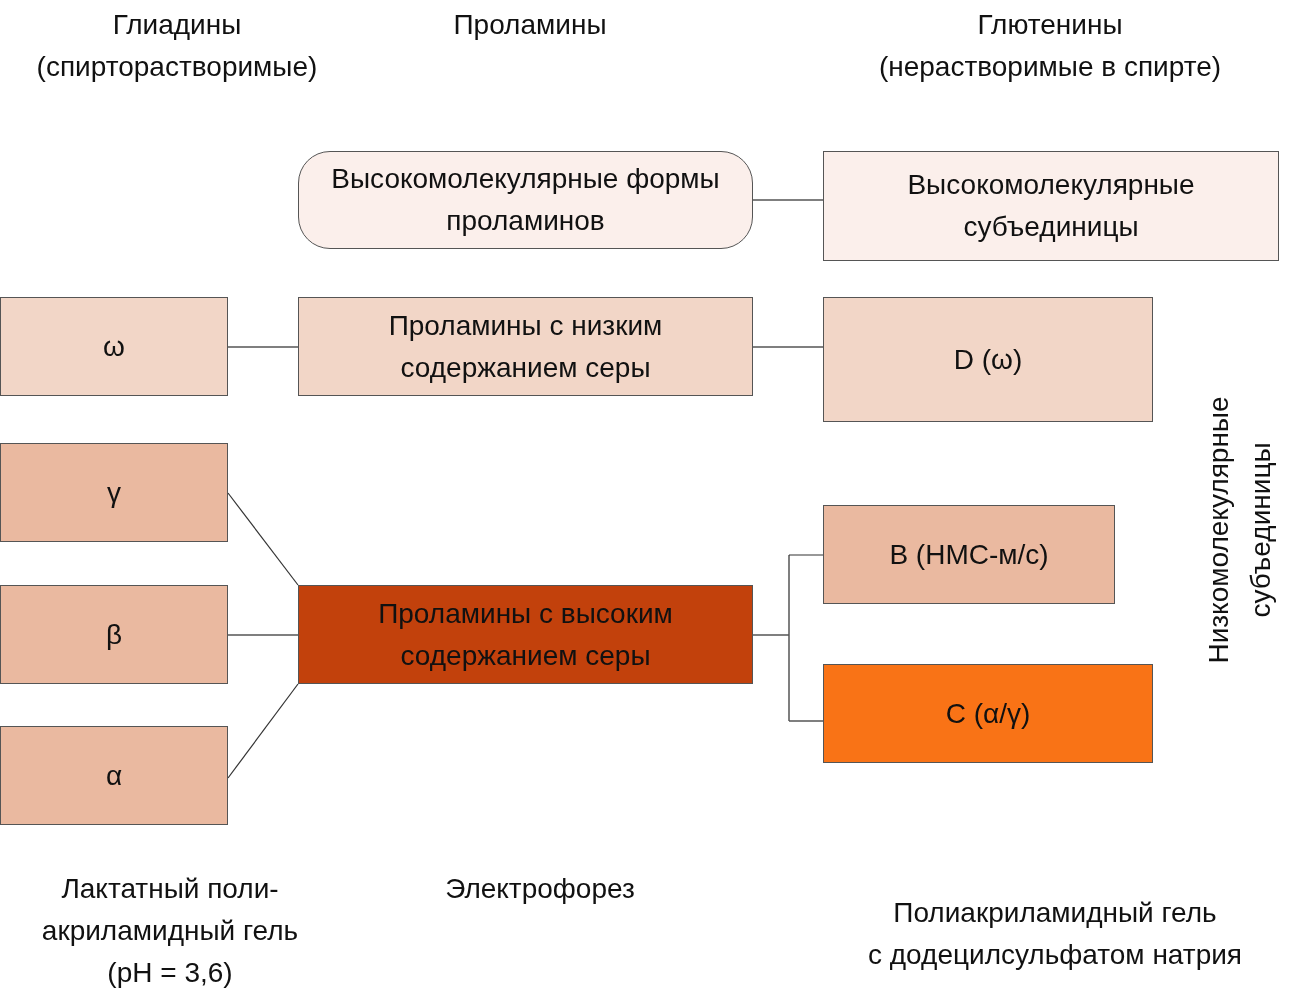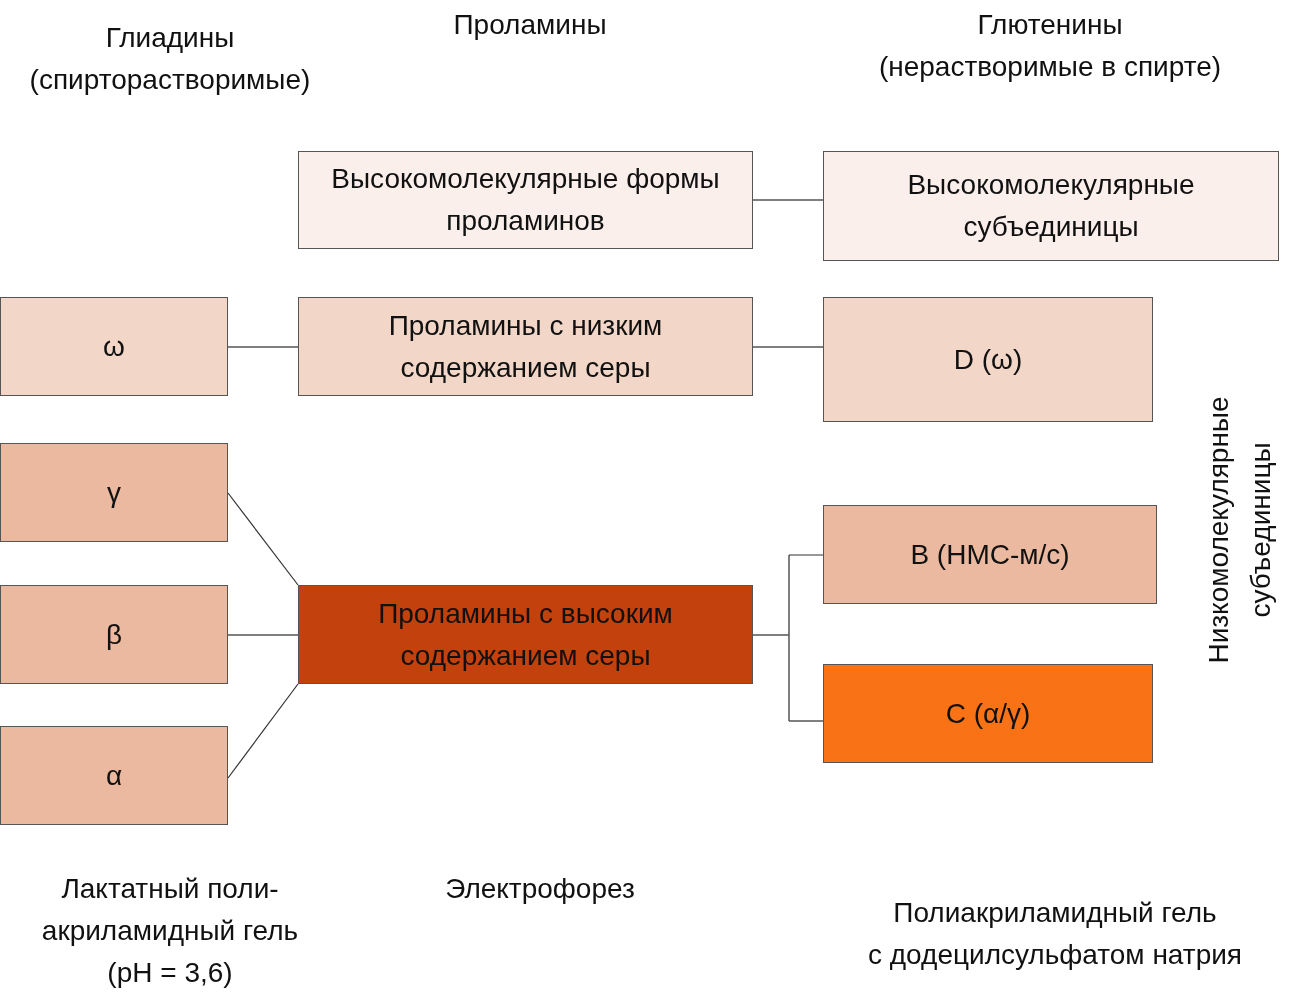--- a/index.html
+++ b/index.html
@@ -12,21 +12,21 @@
   .tier1 { background:#fbefeb; }
   .tier2 { background:#f2d6c7; }
   .tier3 { background:#eab9a0; }
   svg.links { position:absolute; left:0; top:0; width:1291px; height:996px; pointer-events:none; }
   .vert { position:absolute; font-size:28px; line-height:42px; text-align:center; white-space:nowrap;
           transform-origin:center center; transform:rotate(-90deg); }
 </style>
 </head>
 <body>
 
-<div class="lbl" style="left:0; top:17px; width:340px;">
+<div class="lbl" style="left:0; top:4px; width:340px;padding-left:7px;">
   <div>Глиадины</div>
   <div>(спирторастворимые)</div>
 </div>
 <div class="lbl" style="left:380px; top:4px; width:300px;">
   <div>Проламины</div>
 </div>
 <div class="lbl" style="left:830px; top:4px; width:440px;">
   <div>Глютенины</div>
   <div>(нерастворимые в спирте)</div>
 </div>
@@ -37,21 +37,21 @@
   <line x1="753" y1="347" x2="823" y2="347" stroke="#555" stroke-width="1.5"></line>
   <line x1="228" y1="493" x2="298" y2="585" stroke="#333" stroke-width="1.2"></line>
   <line x1="228" y1="635" x2="298" y2="635" stroke="#555" stroke-width="1.5"></line>
   <line x1="228" y1="778" x2="298" y2="684" stroke="#333" stroke-width="1.2"></line>
   <line x1="753" y1="635" x2="789" y2="635" stroke="#555" stroke-width="1.5"></line>
   <line x1="789" y1="555" x2="789" y2="721" stroke="#555" stroke-width="1.5"></line>
   <line x1="789" y1="555" x2="823" y2="555" stroke="#333" stroke-width="1.2"></line>
   <line x1="789" y1="721" x2="823" y2="721" stroke="#555" stroke-width="1.5"></line>
 </svg>
 
-<div class="box tier1" style="left: 298px; top: 151px; width: 455px; height: 98px; background: rgb(251, 239, 235); border-color: rgb(85, 85, 85);">
+<div class="box tier1" style="left: 298px; top: 151px; width: 455px; height: 98px; background: rgb(251, 239, 235); border-color: rgb(85, 85, 85); border-radius: 32px;">
   <div>
     <div>Высокомолекулярные формы</div>
     <div>проламинов</div>
   </div>
 </div>
 <div class="box tier1" style="left: 823px; top: 151px; width: 456px; height: 110px; background: rgb(251, 239, 235); border-color: rgb(85, 85, 85);">
   <div>
     <div>Высокомолекулярные</div>
     <div>субъединицы</div>
   </div>
@@ -78,21 +78,21 @@
 </div>
 <div class="box tier3" style="left: 0px; top: 726px; width: 228px; height: 99px; background: rgb(234, 185, 160); border-color: rgb(85, 85, 85);">
   <div>α</div>
 </div>
 <div class="box tier3" style="left: 298px; top: 585px; width: 455px; height: 99px; background: #c2410c; border-color: rgb(85, 85, 85);">
   <div>
     <div>Проламины с высоким</div>
     <div>содержанием серы</div>
   </div>
 </div>
-<div class="box tier3" style="left: 823px; top: 505px; width: 334px; height: 99px; background: rgb(234, 185, 160); border-color: rgb(85, 85, 85);">
+<div class="box tier3" style="left: 823px; top: 505px; width: 292px; height: 99px; background: rgb(234, 185, 160); border-color: rgb(85, 85, 85);">
   <div>B (НМС-м/с)</div>
 </div>
 <div class="box tier3" style="left: 823px; top: 664px; width: 330px; height: 99px; background: #f97316; border-color: rgb(85, 85, 85);">
   <div>C (α/γ)</div>
 </div>
 
 <div class="vert" style="left:1070px; top:488px; width:340px; height:84px;">
   <div>Низкомолекулярные</div>
   <div>субъединицы</div>
 </div>

